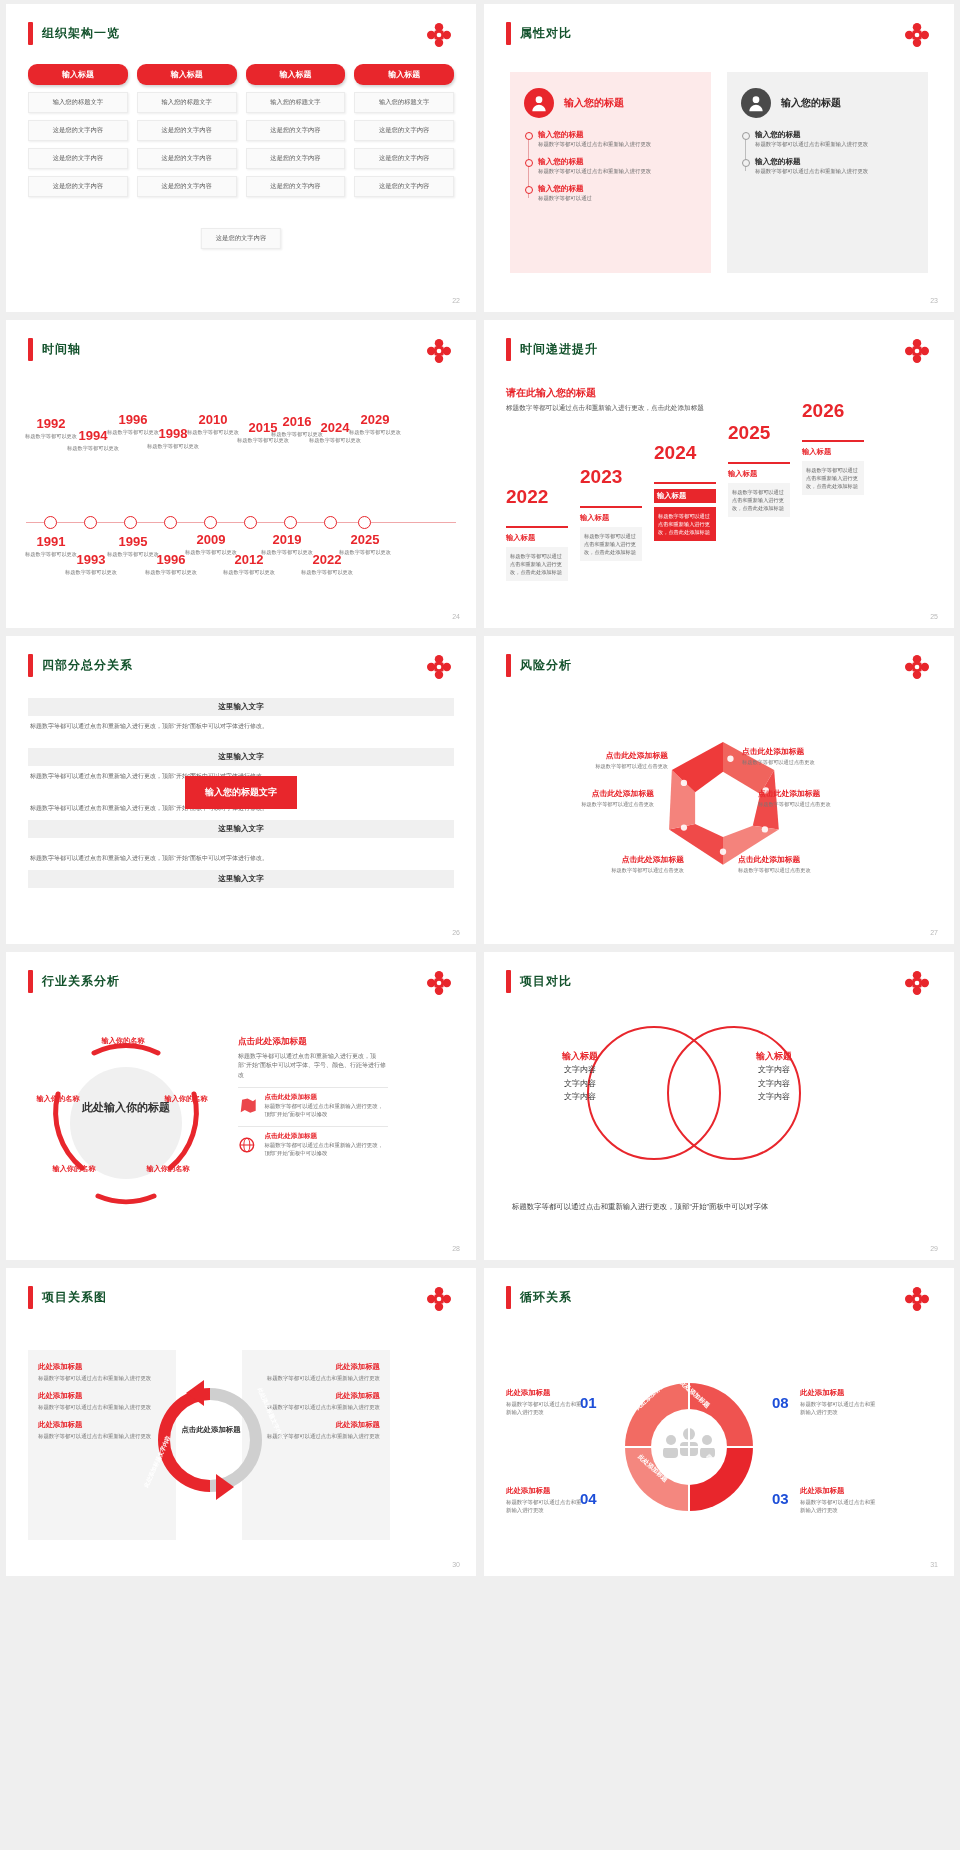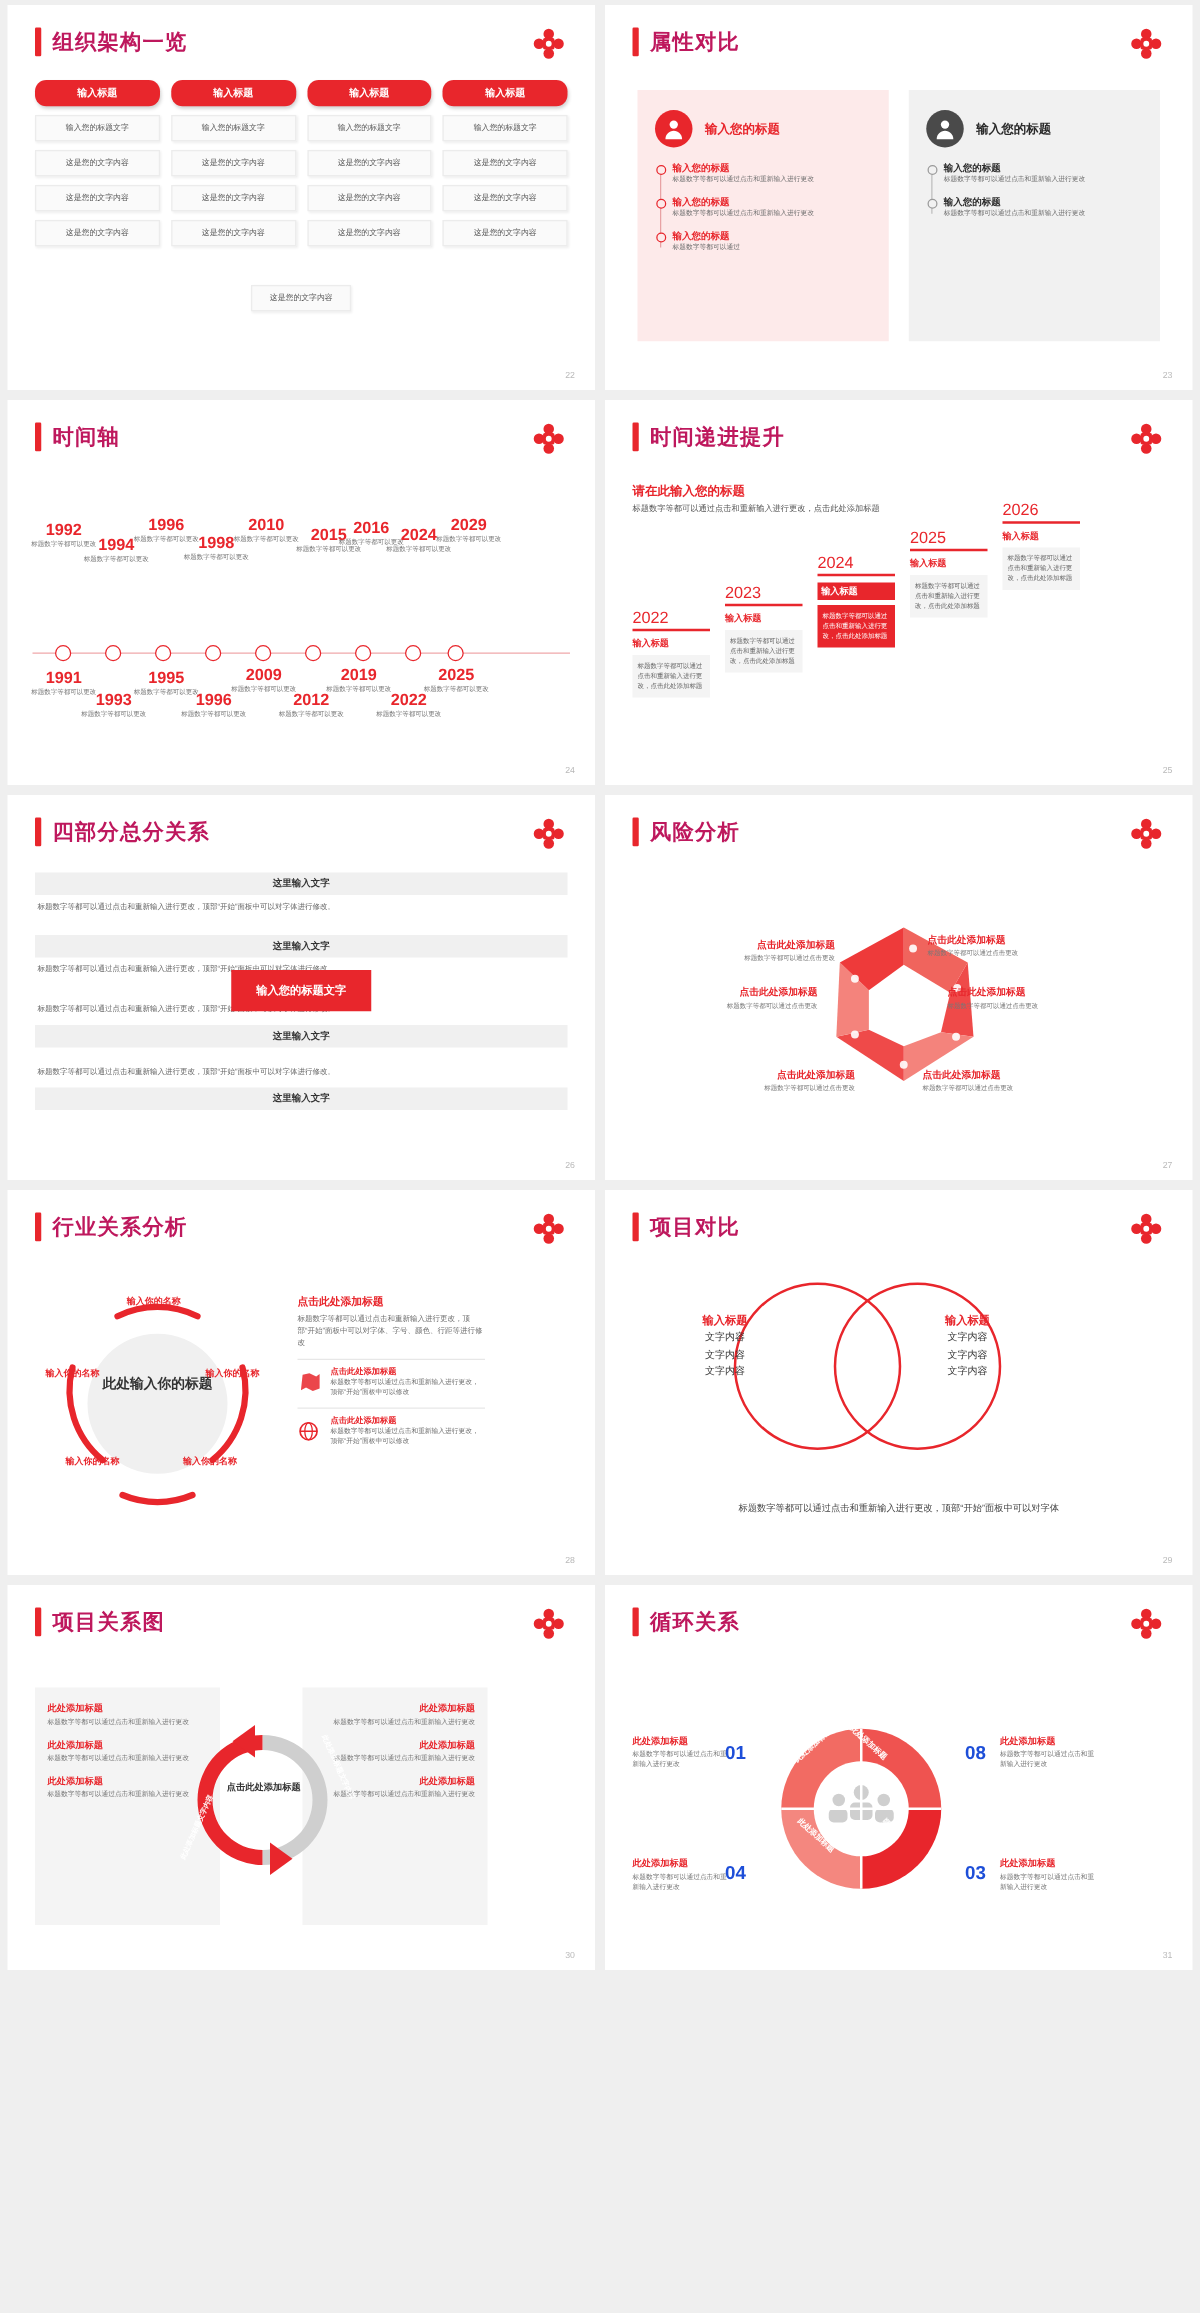--- a/index.html
+++ b/index.html
@@ -1,21 +1,21 @@
 <!DOCTYPE html>
 <html><head>
 <meta charset="utf-8">
 <style>
   html,body{margin:0;padding:0;background:#efefef;}
   body{width:960px;font-family:"Liberation Sans","DejaVu Sans",sans-serif;color:#333;}
   .grid{display:grid;grid-template-columns:1fr 1fr;grid-auto-rows:308px;gap:8px;padding:4px 6px;}
   .slide{background:#fff;position:relative;overflow:hidden;}
   .sl-title{position:absolute;top:18px;left:22px;display:flex;align-items:center;gap:9px;}
   .sl-title .bar{width:5px;height:23px;background:#e8262c;border-radius:1px;}
-  .sl-title .txt{font-size:17px;font-weight:bold;color:#be185d;letter-spacing:1px;}
+  .sl-title .txt{font-size:12px;font-weight:bold;color:#14532d;letter-spacing:1px;}
   .logo{position:absolute;top:18px;right:24px;width:26px;height:26px;}
   .pg{position:absolute;right:16px;bottom:8px;font-size:7px;color:#b9b9b9;}
   .red{color:#e8262c;}
   .tiny{font-size:5.4px;line-height:1.5;color:#6f6f6f;}
   .tiny2{font-size:6px;line-height:1.55;color:#6f6f6f;}
 
   
   .org{position:absolute;top:60px;left:22px;right:22px;display:grid;grid-template-columns:repeat(4,1fr);gap:9px;}
   .org-head{background:#e8262c;color:#fff;font-size:8px;font-weight:bold;border-radius:9px;text-align:center;padding:5px 0;box-shadow:1px 2px 3px rgba(0,0,0,.18);}
   .org-cell{background:#fafafa;border:1px solid #ececec;font-size:6.3px;color:#555;text-align:center;padding:5px 0;margin-top:7px;box-shadow:1px 1px 2px rgba(0,0,0,.07);}
@@ -44,21 +44,21 @@
   .axis{position:absolute;top:202px;left:20px;right:20px;height:1px;background:#f0a8aa;}
   .node{position:absolute;top:196px;width:11px;height:11px;border-radius:50%;border:1.5px solid #e8262c;background:#fff;}
   .yr{position:absolute;text-align:center;width:58px;}
   .yr .y{font-size:13px;font-weight:bold;color:#e8262c;}
   .yr .d{font-size:5.2px;color:#777;line-height:1.45;margin-top:2px;}
 
   
   .s25-h{position:absolute;top:66px;left:22px;font-size:10px;font-weight:bold;color:#e8262c;}
   .s25-p{position:absolute;top:82px;left:22px;width:300px;font-size:6.6px;line-height:1.7;color:#555;}
   .step{position:absolute;width:62px;}
-  .step .yy{font-size:13px;font-weight:normal;color:#e8262c;text-align:left;padding-bottom:2px;border-bottom:2px solid #e8262c;}
+  .step .yy{font-size:19px;font-weight:bold;color:#e8262c;text-align:left;padding-bottom:18px;border-bottom:2px solid #e8262c;}
   .step .hh{font-size:7.3px;font-weight:bold;color:#e8262c;margin-top:5px;}
   .step .bb{background:#f4f4f4;font-size:5.2px;color:#666;line-height:1.55;padding:5px 4px;margin-top:4px;}
   .step.hl .bb{background:#e8262c;color:#fff;}
   .step.hl .hh{color:#fff;background:#e8262c;padding:2px 3px;}
 
   
   .quad{position:absolute;top:62px;left:22px;right:22px;display:grid;grid-template-columns:1fr;gap:10px 14px;}
   .q-h{background:#f0f0f0;text-align:center;font-size:7.6px;font-weight:bold;color:#333;padding:4px 0;}
   .q-b{font-size:6px;color:#666;line-height:1.65;padding:6px 2px;}
   .q-center{position:absolute;top:140px;left:50%;transform:translateX(-50%);background:#e8262c;color:#fff;font-size:9px;font-weight:bold;padding:10px 20px;text-align:center;}
@@ -71,21 +71,21 @@
   
   .petal{position:absolute;font-size:7.2px;font-weight:bold;color:#e8262c;text-align:center;line-height:1.35;}
   .s28-right{position:absolute;top:84px;left:232px;width:150px;}
   .s28-right .h{font-size:8.6px;font-weight:bold;color:#e8262c;}
   .s28-li{display:flex;gap:6px;border-top:1px solid #e7e7e7;padding-top:5px;margin-top:7px;}
   .s28-li .h2{font-size:6.6px;font-weight:bold;color:#e8262c;}
 
   
   .venn-t{font-size:9px;font-weight:bold;color:#e8262c;text-align:center;}
   .venn-l{font-size:8px;color:#333;text-align:center;line-height:1.7;}
-  .s29-foot{position:absolute;left:28px;right:28px;bottom:46px;font-size:7.4px;color:#444;line-height:1.75;text-align:center;}
+  .s29-foot{position:absolute;left:28px;right:28px;bottom:46px;font-size:7.4px;color:#444;line-height:1.75;}
 
   
   .blk{margin-bottom:9px;}
   .blk .h{font-size:7.4px;font-weight:bold;color:#e8262c;}
   .blk .d{font-size:5.4px;color:#777;line-height:1.5;margin-top:2px;}
   .num{font-size:15px;font-weight:bold;color:#1d4ed8;}
 </style>
 </head>
 <body>
 

